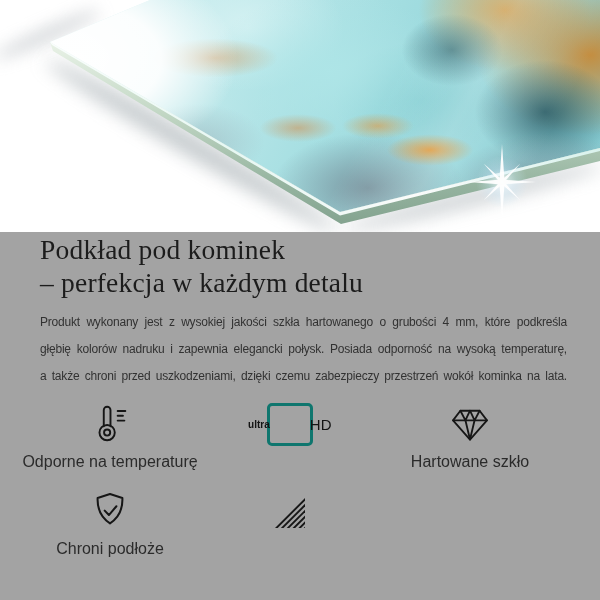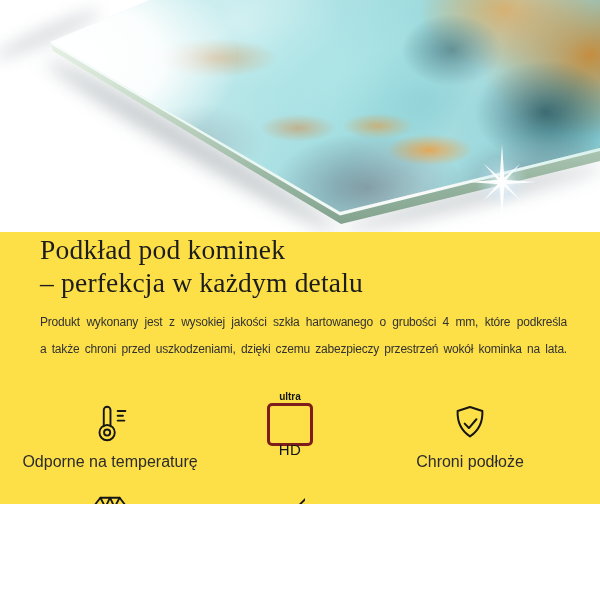--- a/index.html
+++ b/index.html
@@ -1,17 +1,17 @@
 <!DOCTYPE html>
 <html><head>
 <meta charset="utf-8">
 <style>
   html,body{margin:0;padding:0;}
   body{width:600px;height:600px;background:#fff;font-family:"Liberation Sans",sans-serif;}
-  .page{position:relative;width:600px;height:504px;background:#fde047;overflow:hidden;}
+  .page{position:relative;width:600px;height:600px;background:#a3a3a3;overflow:hidden;}
 
   
   .hero{position:absolute;left:0;top:0;width:600px;height:232px;overflow:hidden;background:#ffffff;}
   .soft-shadow{position:absolute;transform-origin:0 0;border-radius:50%;filter:blur(9px);z-index:1;}
   .shadow-left{left:52px;top:52px;width:336px;height:20px;background:rgba(118,130,137,0.45);transform:rotate(30.4deg);}
   .shadow-right{left:341px;top:222px;width:268px;height:15px;background:rgba(118,130,137,0.40);transform:rotate(-13.8deg);}
   .shadow-corner{left:-8px;top:52px;width:115px;height:13px;background:rgba(148,156,162,0.40);transform:rotate(-24deg);filter:blur(8px);}
 
   .glass-edge{position:absolute;left:0;top:0;width:600px;height:232px;z-index:2;
     clip-path:polygon(50px 42px,340px 212px,600px 148px,600px 161px,341px 224px,53px 51px);
@@ -48,22 +48,22 @@
     font-size:12px;letter-spacing:-0.2px;}
   .desc .line{line-height:27px;text-align:justify;text-align-last:justify;}
 
   
   .features{position:absolute;left:20px;top:398px;width:540px;display:grid;
     grid-template-columns:repeat(3,1fr);row-gap:16px;}
   .feature{display:flex;flex-direction:column;align-items:center;}
   .icon-box{height:48px;display:flex;align-items:flex-end;justify-content:center;}
   .feature-label{margin-top:9px;font-size:16px;color:#2b2b2b;line-height:14px;white-space:nowrap;}
   .ico{stroke:#161616;fill:none;stroke-width:2;stroke-linecap:round;stroke-linejoin:round;}
-  .uhd-box{width:40px;height:37px;border:3px solid #7f1d1d;border-radius:5px;
-    display:flex;flex-direction:column;align-items:center;justify-content:center;gap:40px;}
+  .uhd-box{width:40px;height:37px;border:3px solid #0f766e;border-radius:5px;
+    display:flex;align-items:center;justify-content:center;gap:40px;}
   .uhd-top{font-size:10px;line-height:10px;font-weight:bold;color:#141414;}
   .uhd-bottom{font-size:15px;line-height:15px;font-weight:normal;color:#141414;letter-spacing:0.3px;}
 </style>
 </head>
 <body>
 
 <div class="page">
 
   <div class="hero">
     <div class="soft-shadow shadow-corner"></div>
@@ -92,20 +92,21 @@
     </svg>
   </div>
 
   <div class="heading">
     <div>Podkład pod kominek</div>
     <div>– perfekcja w każdym detalu</div>
   </div>
 
   <div class="desc">
     <div class="line">Produkt wykonany jest z wysokiej jakości szkła hartowanego o grubości 4 mm, które podkreśla</div>
+    <div class="line">głębię kolorów nadruku i zapewnia elegancki połysk. Posiada odporność na wysoką temperaturę,</div>
     <div class="line">a także chroni przed uszkodzeniami, dzięki czemu zabezpieczy przestrzeń wokół kominka na lata.</div>
   </div>
 
   <div class="features">
 
     <div class="feature">
       <div class="icon-box">
         <svg class="ico" width="46" height="46" viewBox="0 0 48 48">
           <circle cx="21" cy="34" r="8"></circle>
           <circle cx="21" cy="34" r="3.2"></circle>
@@ -120,38 +121,38 @@
       <div class="icon-box">
         <div class="uhd-box">
           <span class="uhd-top">ultra</span>
           <span class="uhd-bottom">HD</span>
         </div>
       </div>
     </div>
 
     <div class="feature">
       <div class="icon-box">
-        <svg class="ico" width="44" height="44" viewBox="0 0 48 48" style="stroke-width:2.2">
-          <path d="M24 5.5l13.5 4.3c.4 9.8-3.1 20.9-13.5 27.7C13.6 30.7 10.1 19.6 10.5 9.8Z"></path>
-          <path d="M18.2 23.6l4.6 4.8 8.2-9.6"></path>
-        </svg>
-      </div>
-      <div class="feature-label">Chroni podłoże</div>
-    </div>
-
-    <div class="feature">
-      <div class="icon-box">
         <svg class="ico" width="46" height="44" viewBox="0 0 48 48">
           <path d="M13.5 9.5h21l8 10.5L24 41 5.5 20Z"></path>
           <path d="M5.5 20h37"></path>
           <path d="M13.5 9.5 19 20l5-10.5L29 20l5.5-10.5"></path>
           <path d="M19 20 24 41l5-21"></path>
         </svg>
       </div>
       <div class="feature-label">Hartowane szkło</div>
+    </div>
+
+    <div class="feature">
+      <div class="icon-box">
+        <svg class="ico" width="44" height="44" viewBox="0 0 48 48" style="stroke-width:2.2">
+          <path d="M24 5.5l13.5 4.3c.4 9.8-3.1 20.9-13.5 27.7C13.6 30.7 10.1 19.6 10.5 9.8Z"></path>
+          <path d="M18.2 23.6l4.6 4.8 8.2-9.6"></path>
+        </svg>
+      </div>
+      <div class="feature-label">Chroni podłoże</div>
     </div>
 
     <div class="feature">
       <div class="icon-box">
         <svg width="40" height="40" viewBox="0 0 48 48" fill="#161616">
           <path d="M6 42 L42 6 L42 9.2 L9.2 42 Z"></path>
           <path d="M13 42 L42 13 L42 16.2 L16.2 42 Z"></path>
           <path d="M20 42 L42 20 L42 23.2 L23.2 42 Z"></path>
           <path d="M27 42 L42 27 L42 30.2 L30.2 42 Z"></path>
           <path d="M34 42 L42 34 L42 37.2 L37.2 42 Z"></path>

